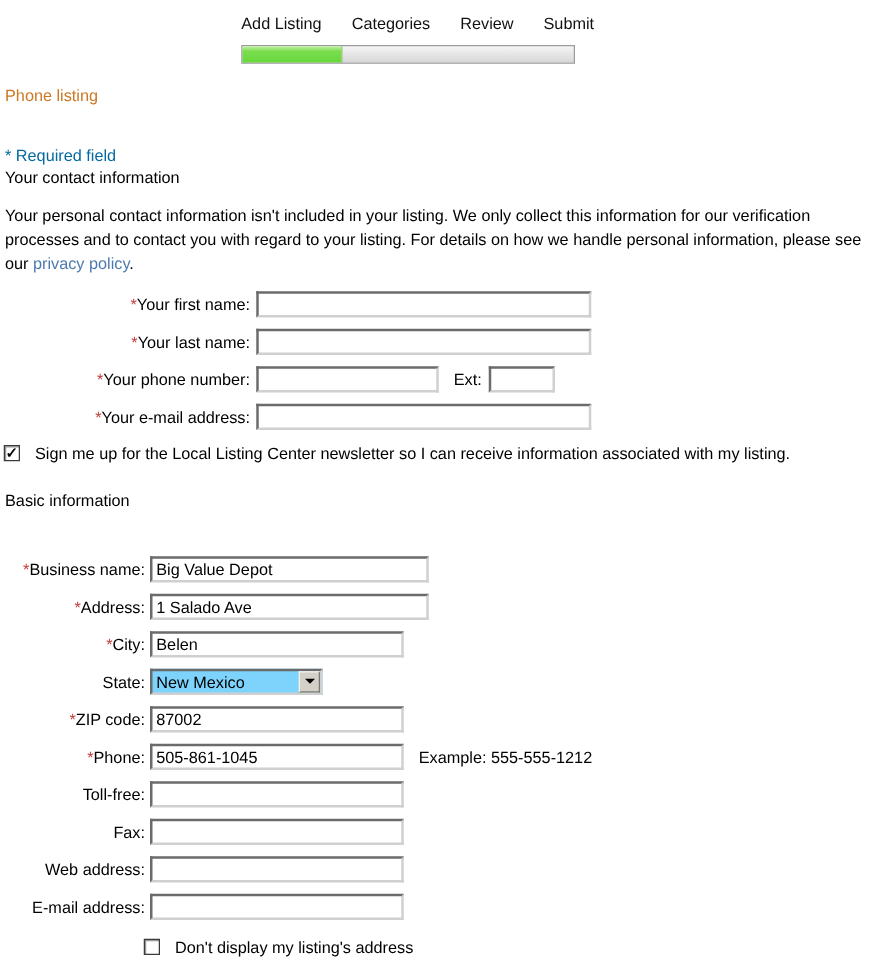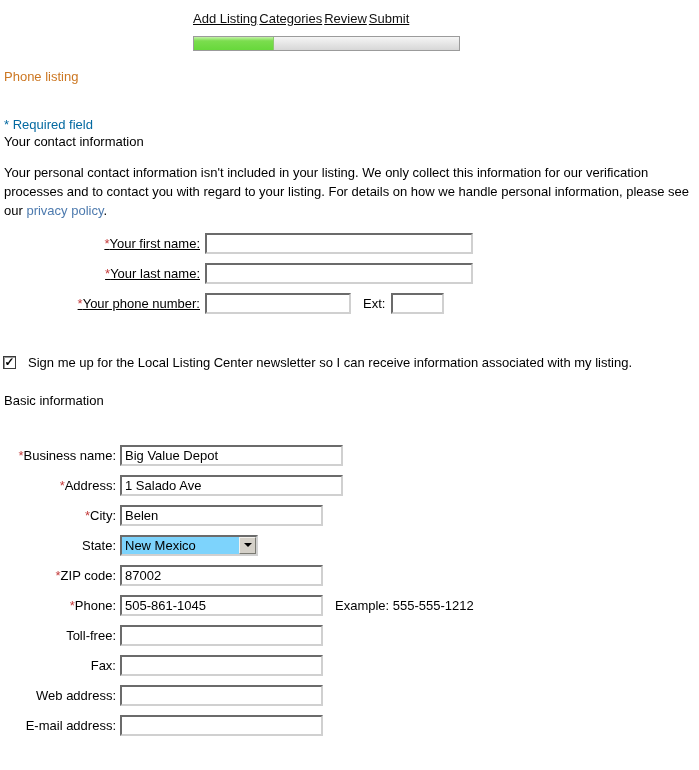--- a/index.html
+++ b/index.html
@@ -16,23 +16,22 @@
     background: #ffffff;
     overflow: hidden;
   }
 
   
   .steps {
     position: absolute;
     left: 193px;
     top: 11px;
     display: flex;
-    gap: 2px;
+    gap: 24px;
     white-space: nowrap;
-    text-decoration: underline;
   }
   .step-label { color: #111111; }
 
   
   .progress {
     position: absolute;
     left: 193px;
     top: 36px;
     width: 267px;
     height: 15px;
@@ -85,21 +84,20 @@
     position: absolute;
     left: 0;
     top: 228px;
     width: 699px;
   }
   .contact-form .field-label {
     width: 205px;
     text-align: right;
     padding-right: 5px;
     flex: 0 0 auto;
-    text-decoration: underline;
   }
 
   .basic-form {
     position: absolute;
     left: 0;
     top: 440px;
     width: 699px;
     padding-left: 15px;
   }
   .basic-form .field-label {
@@ -229,20 +227,24 @@
       <input type="text" class="txt w-wide-c" value="" style="">
     </div>
 
     <div class="form-row">
       <span class="field-label"><span class="star">*</span><span>Your phone number:</span></span>
       <input type="text" class="txt w-phone-c" value="" style="">
       <span class="ext-label">Ext:</span>
       <input type="text" class="txt w-ext" value="" style="">
     </div>
 
+    <div class="form-row">
+      <span class="field-label"><span class="star">*</span><span>Your e-mail address:</span></span>
+      <input type="text" class="txt w-wide-c" value="" style="">
+    </div>
 
   </div>
 
   <div class="check-row newsletter-row">
     <span class="checkbox">✓</span>
     <span class="cb-label">Sign me up for the Local Listing Center newsletter so I can receive information associated with my listing.</span>
   </div>
 
   <div class="basic-heading">Basic information</div>
 
@@ -299,14 +301,18 @@
       <input type="text" class="txt w-med-b" value="" style="">
     </div>
 
     <div class="form-row">
       <span class="field-label"><span class="star"></span><span>E-mail address:</span></span>
       <input type="text" class="txt w-med-b" value="" style="">
     </div>
 
   </div>
 
+  <div class="check-row hide-address-row">
+    <span class="checkbox"></span>
+    <span class="cb-label">Don't display my listing's address</span>
+  </div>
 
 </div>
 
 </body></html>

